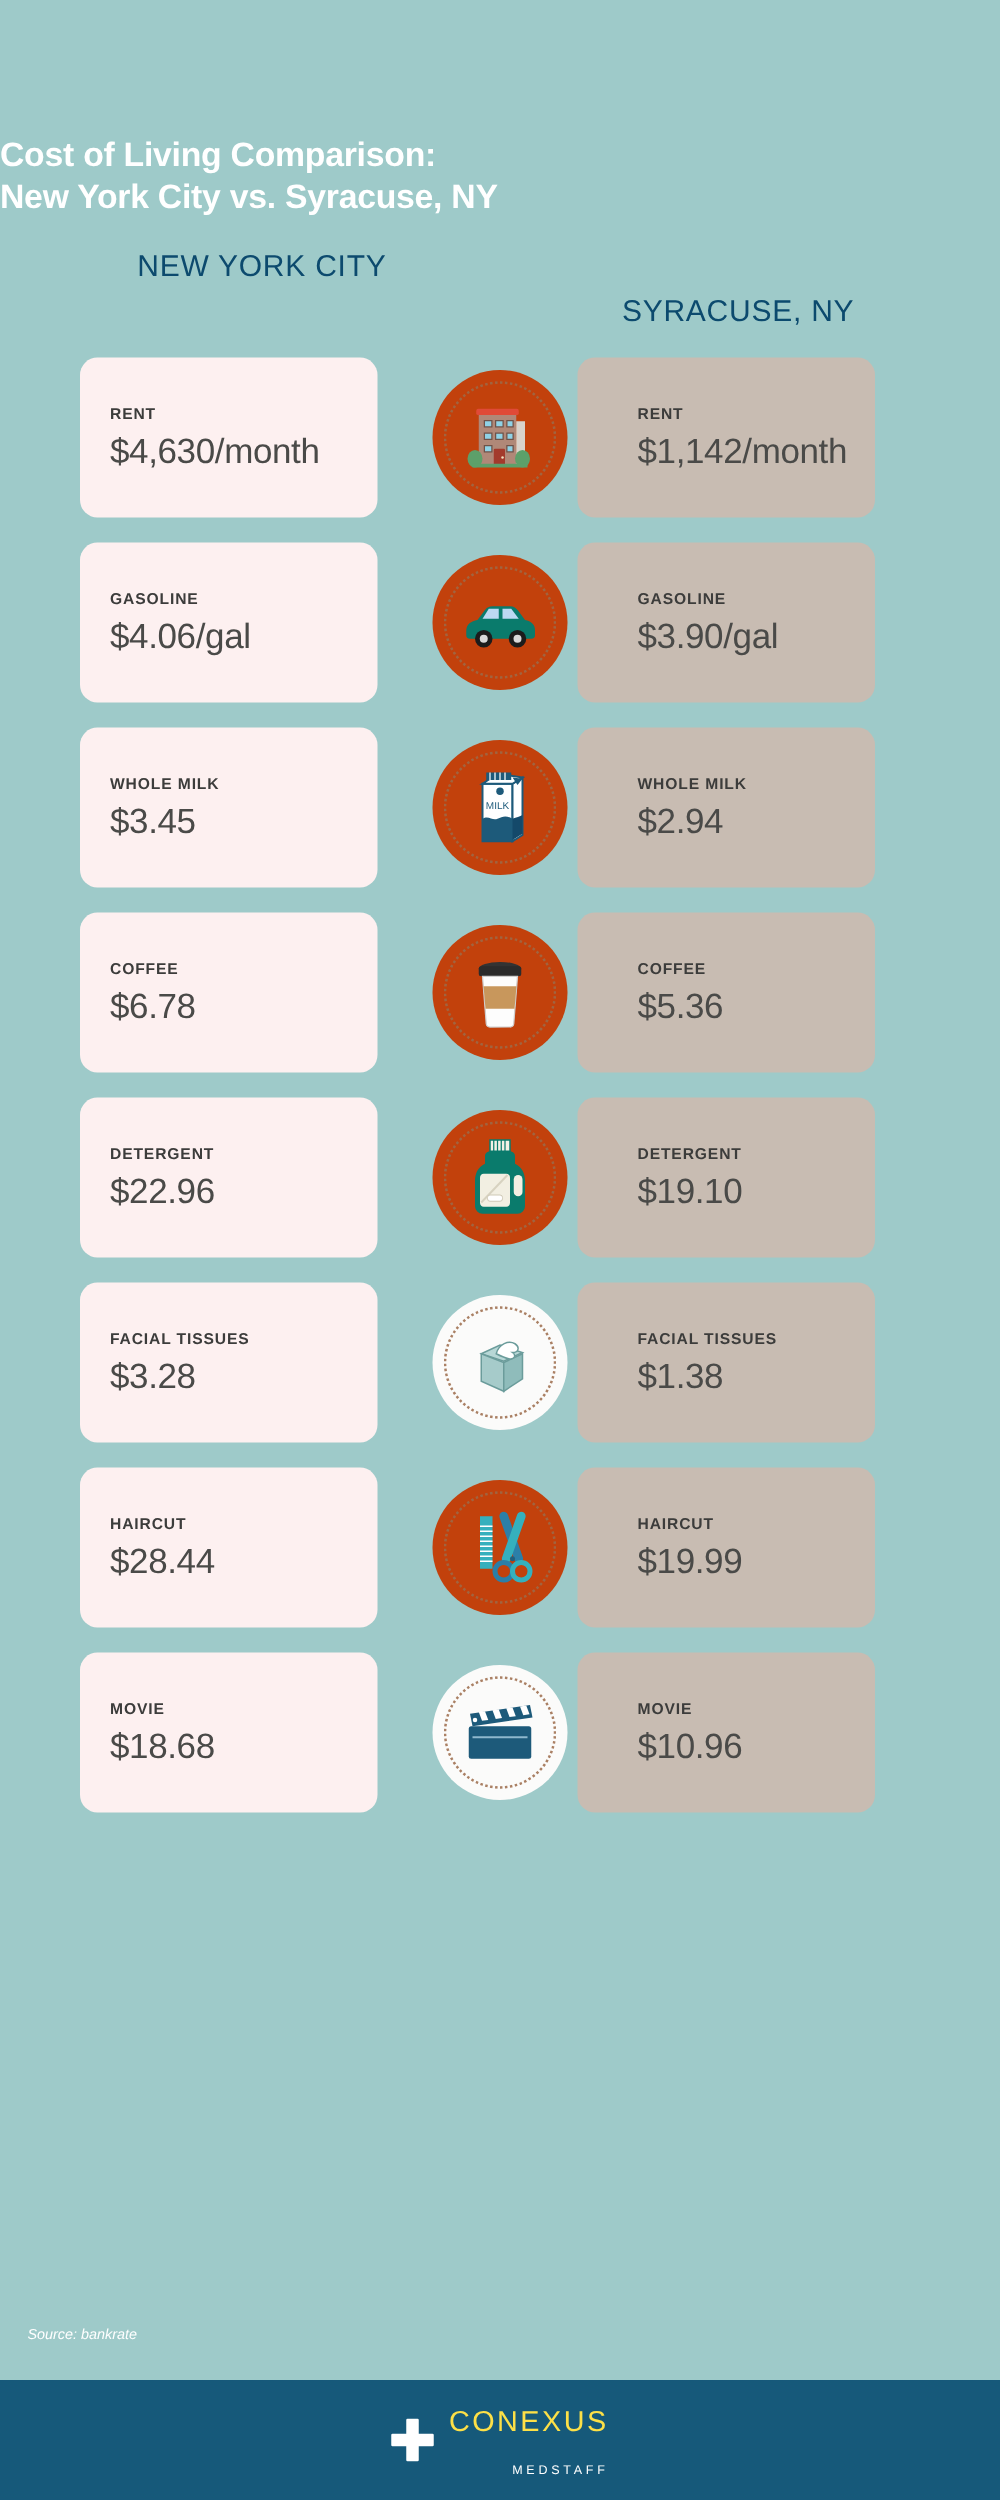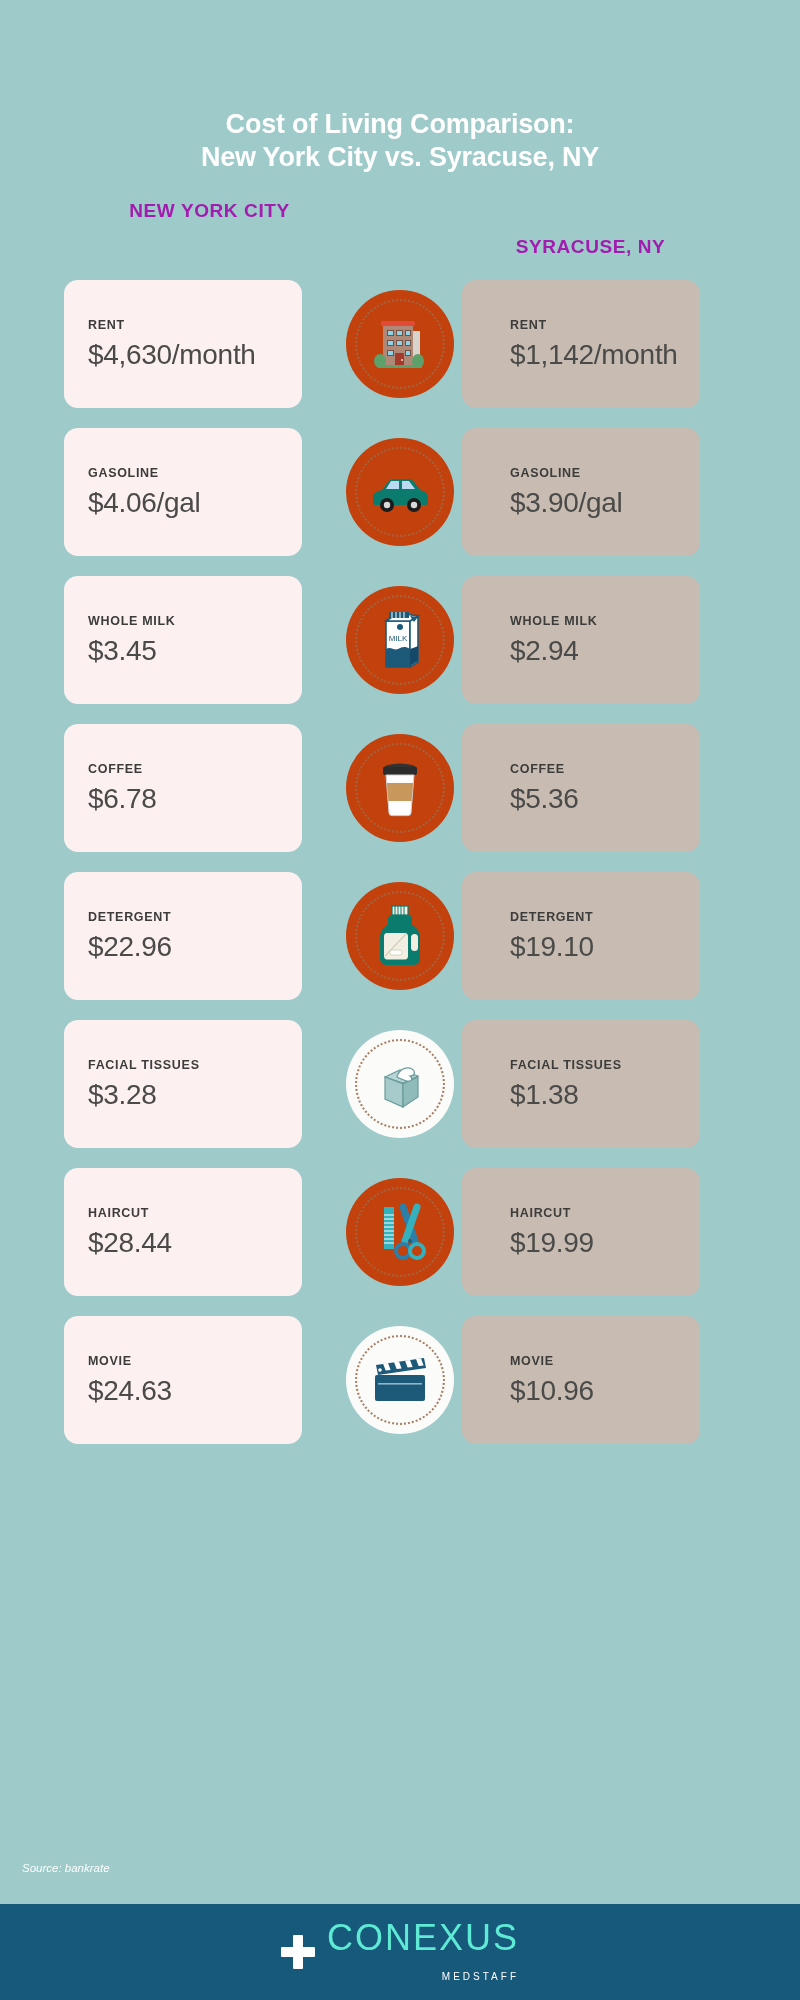--- a/index.html
+++ b/index.html
@@ -9,42 +9,42 @@
   }
   body {
     background: #9ecac9;
     position: relative;
     overflow: hidden;
   }
 
   
   .title-block {
     padding-top: 108px;
-    text-align: center;
+    text-align: left;
   }
   .title-line {
     color: #ffffff;
     font-size: 27px;
     font-weight: bold;
     line-height: 33px;
     letter-spacing: -0.2px;
   }
 
   
   .col-heads {
     display: flex;
     margin-top: 26px;
     padding: 0 62px;
   }
   .col-head {
     flex: 1;
     text-align: center;
-    color: #a21caf;
-    font-size: 19px;
-    font-weight: bold;
+    color: #0c4a6e;
+    font-size: 24px;
+    font-weight: normal;
     letter-spacing: 0.6px;
   }
   .col-head.left  { padding-right: 40px; }
   .col-head.right { padding-left: 46px; margin-top: 36px; }
 
   
   .rows { margin-top: 22px; }
 
   .row {
     position: relative;
@@ -137,22 +137,22 @@
   .logo-cross { position: relative; width: 34px; height: 34px; }
   .logo-cross span {
     position: absolute;
     background: #ffffff;
     border-radius: 1px;
   }
   .logo-cross .h { left: 0; top: 12px; width: 34px; height: 10px; }
   .logo-cross .v { top: 0; left: 12px; width: 10px; height: 34px; }
   .logo-text { display: flex; flex-direction: column; align-items: flex-end; }
   .logo-name {
-    color: #5eead4;
-    font-size: 36px;
+    color: #fde047;
+    font-size: 23px;
     letter-spacing: 2px;
     line-height: 31px;
   }
   .logo-sub {
     color: #ffffff;
     font-size: 10px;
     letter-spacing: 3px;
     margin-top: 18px;
   }
 </style>
@@ -337,21 +337,21 @@
     </svg>
       </div>
     <div class="card right">
       <div class="label">HAIRCUT</div>
       <div class="value">$19.99</div>
     </div>
     </div>
     <div class="row">
     <div class="card left">
       <div class="label">MOVIE</div>
-      <div class="value">$24.63</div>
+      <div class="value">$18.68</div>
     </div>
     <div class="medallion light">
         <svg width="66" height="54" viewBox="0 0 66 54">
       <rect x="8" y="22" width="50" height="26" rx="2" fill="#1d5a7a"></rect>
       <path d="M9 12l48-7 2 10-48 7z" fill="#1d5a7a"></path>
       <g fill="#ffffff">
         <path d="M16 10.6l5-0.7 2.6 7-5 0.7z"></path>
         <path d="M27 9.1l5-0.7 2.6 7-5 0.7z"></path>
         <path d="M38 7.6l5-0.7 2.6 7-5 0.7z"></path>
         <path d="M49 6.1l5-0.7 2.6 7-5 0.7z"></path>

